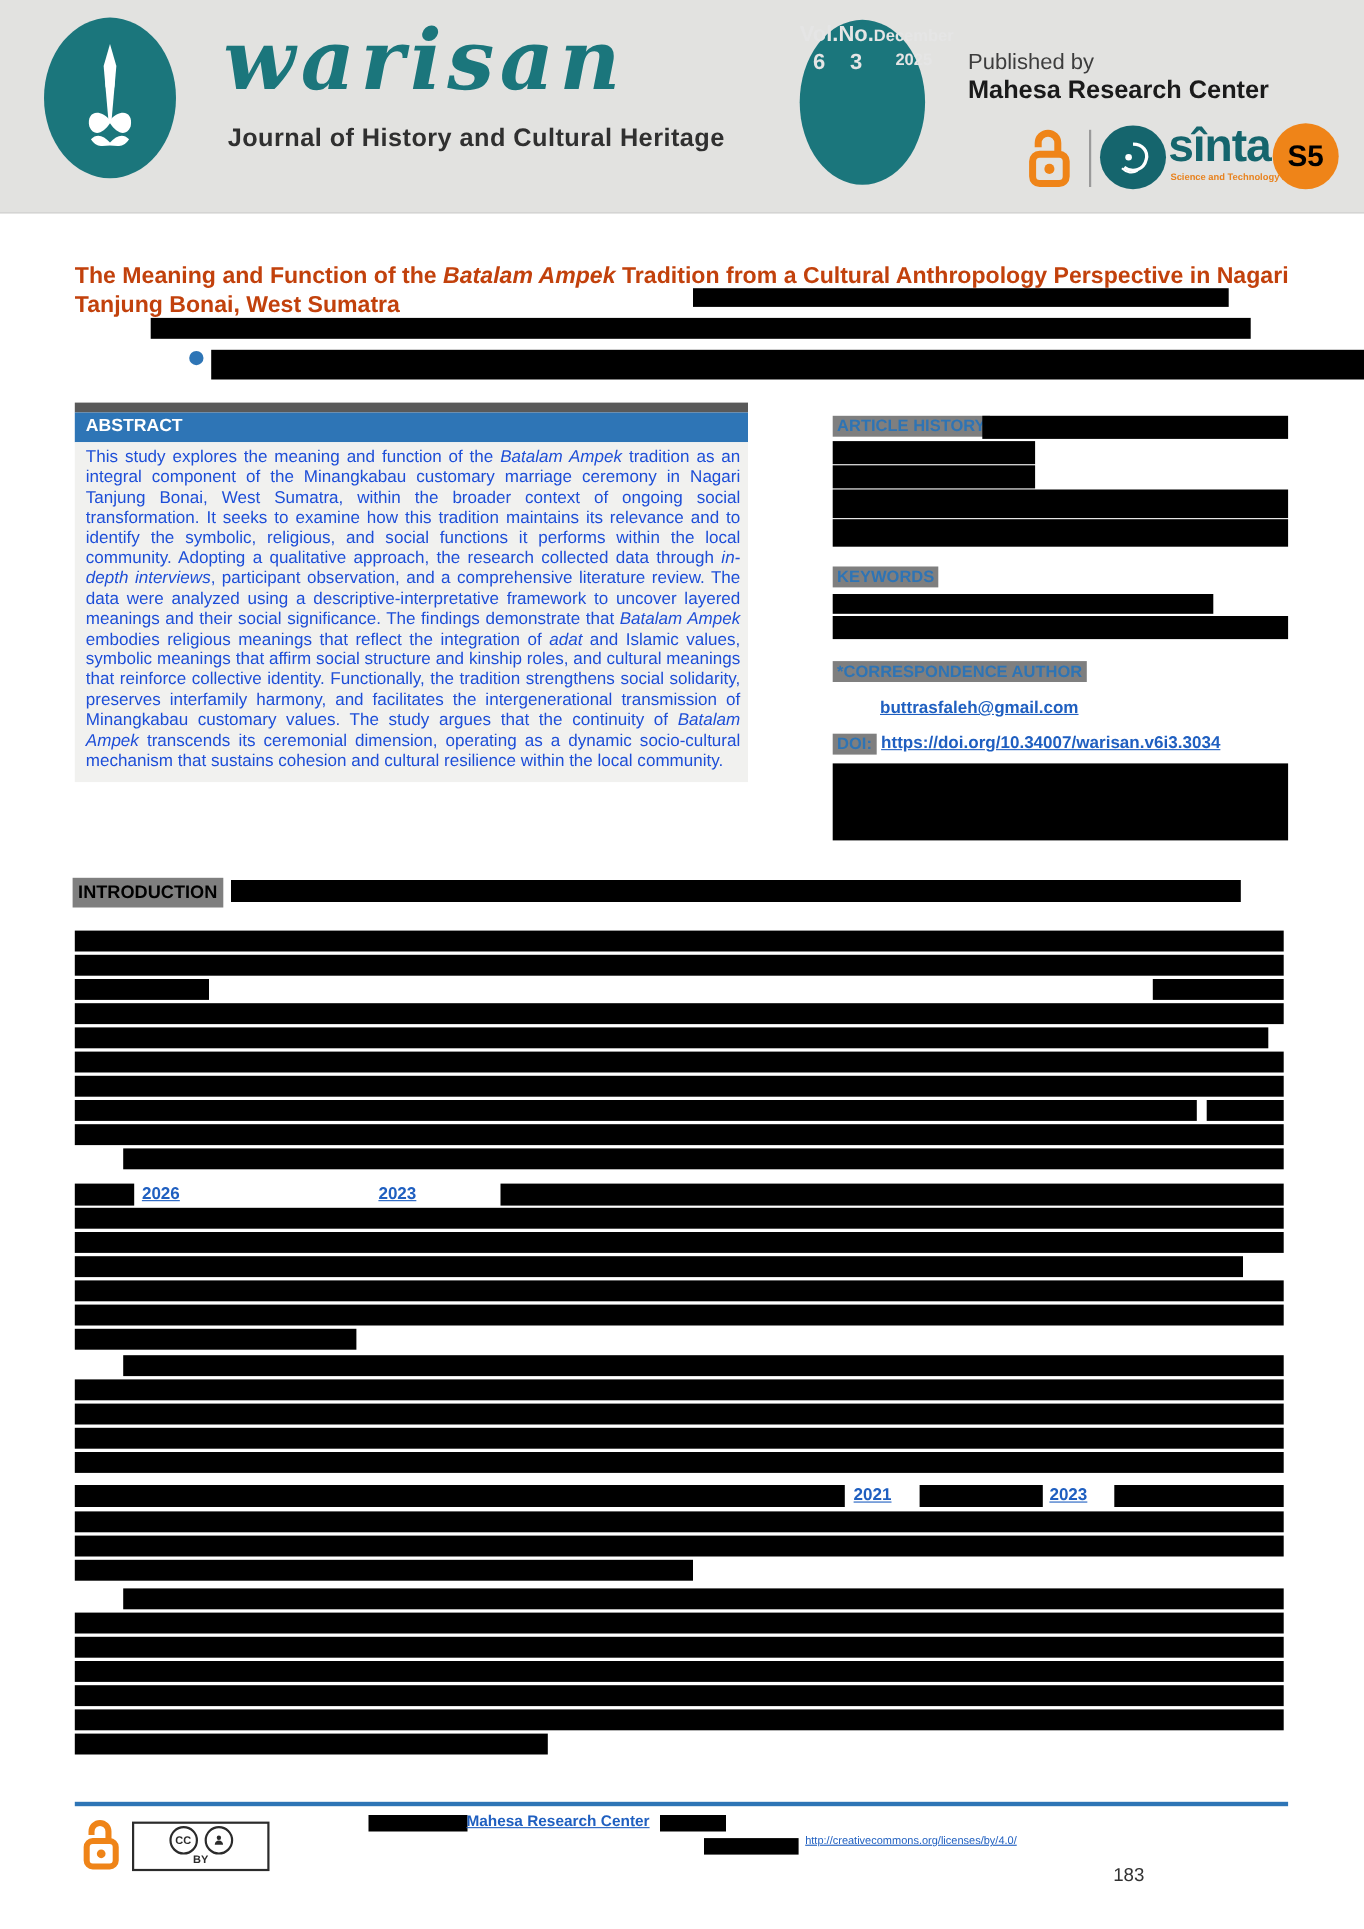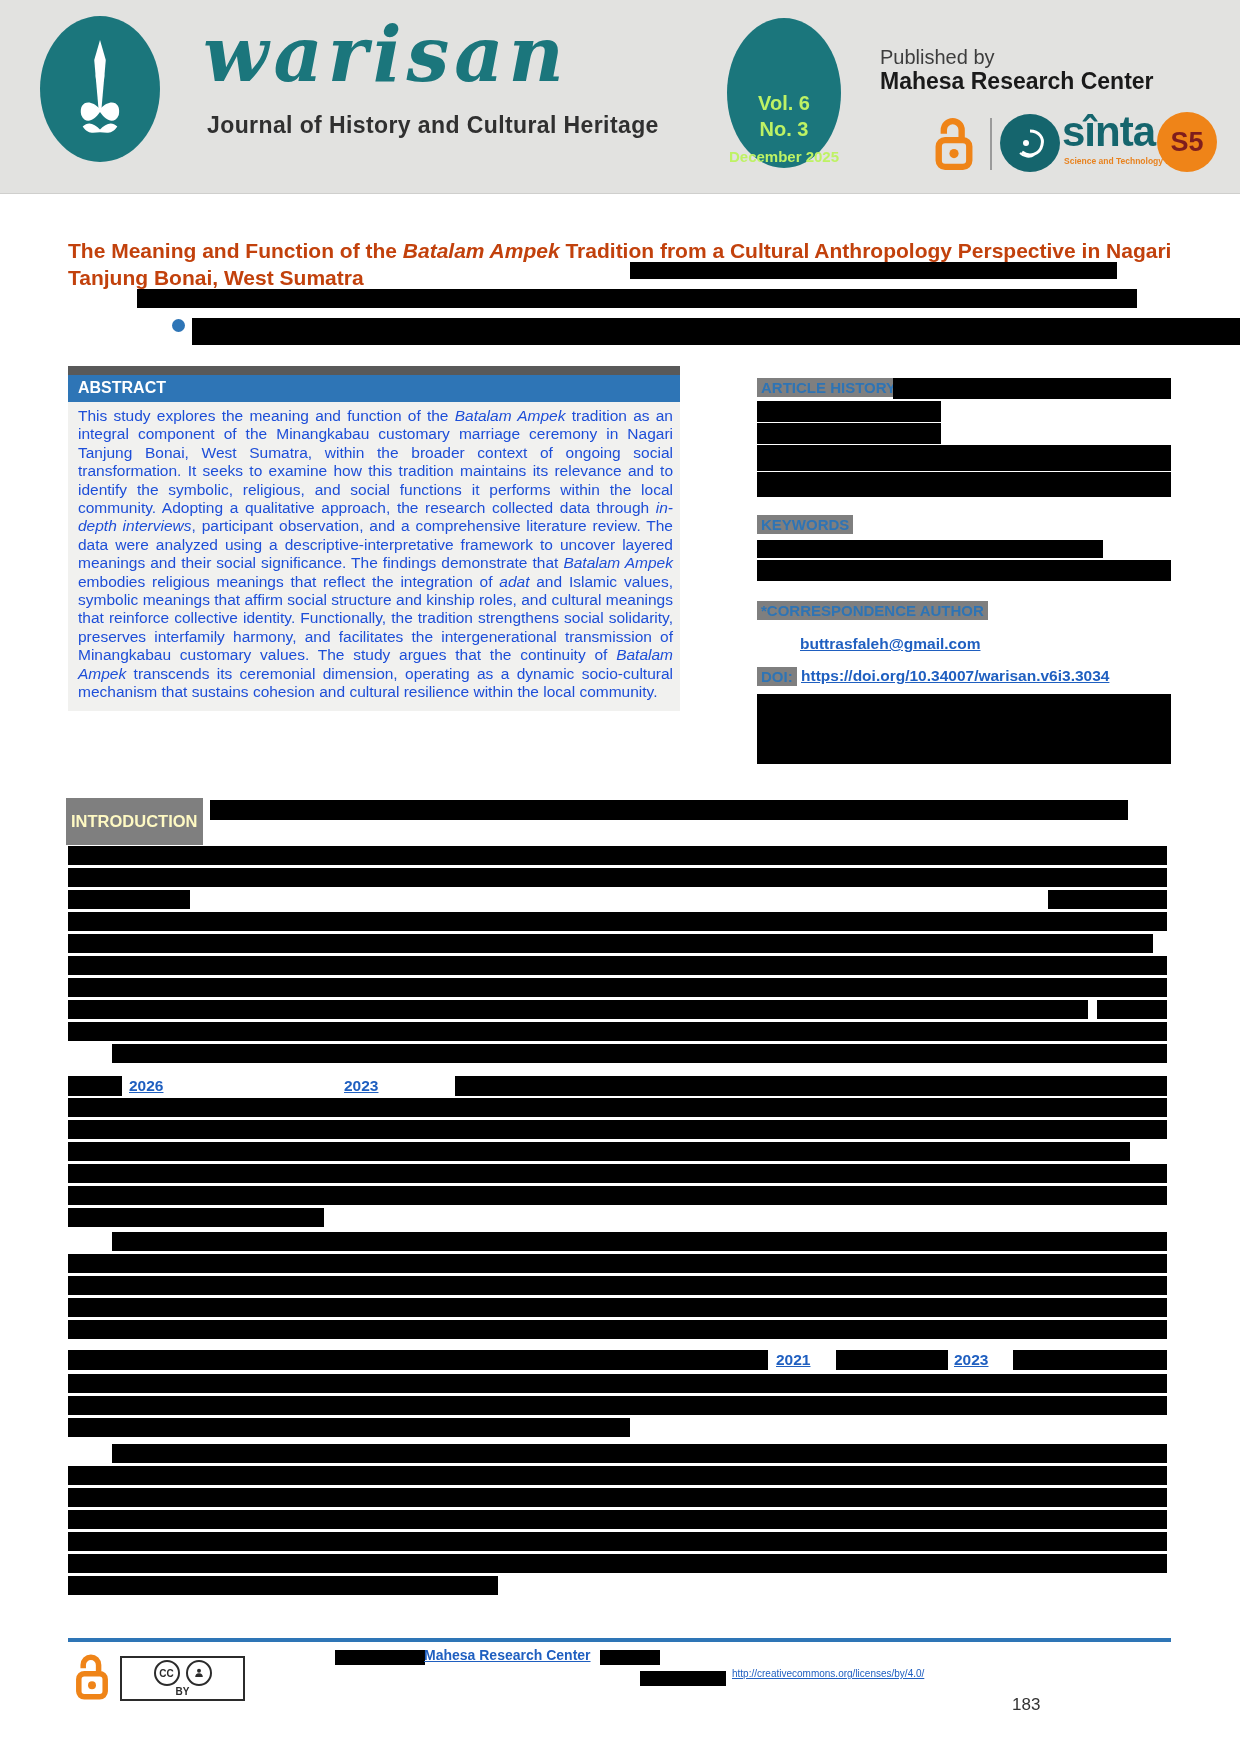--- a/index.html
+++ b/index.html
@@ -8,34 +8,34 @@
   .abs{position:absolute;}
 
   
   .header{left:0;top:0;width:1240px;height:193px;background:#e2e2e0;border-bottom:1px solid #cfcfcd;}
   .logo-ellipse{left:40px;top:16px;width:120px;height:146px;background:#1b767c;border-radius:50%;
                 display:flex;align-items:center;justify-content:center;}
   .jname{left:203px;top:0px;font-family:"DejaVu Serif",serif;font-style:italic;font-weight:bold;
          font-size:76px;color:#1b767c;letter-spacing:5px;line-height:110px;}
   .tagline{left:207px;top:112px;font-size:23px;font-weight:600;color:#303030;letter-spacing:0.4px;}
   .vol-ellipse{left:727px;top:18px;width:114px;height:150px;background:#1b767c;border-radius:50%;
-               color:#bef264;text-align:center;display:flex;flex-direction:column;justify-content:flex-end;}
+               color:#e5e5e5;text-align:center;display:flex;flex-direction:row;justify-content:space-between;}
   .vol-line{font-size:20px;font-weight:bold;line-height:26px;}
   .vol-date{font-size:15px;font-weight:bold;line-height:22px;margin-top:4px;}
   .issn{left:880px;top:10px;font-size:26px;font-weight:bold;color:#0e6b72;}
   .pubby{left:880px;top:46px;font-size:20px;color:#3d3d3d;}
   .publisher{left:880px;top:68px;font-size:23px;font-weight:bold;color:#1a1a1a;}
   .oa-h{left:928px;top:116px;width:52px;height:56px;}
   .hdr-divider{left:990px;top:118px;width:2px;height:52px;background:#9a9a9a;}
   .sinta-circle{left:1000px;top:114px;width:60px;height:58px;background:#15656d;border-radius:50%;
                 display:flex;align-items:center;justify-content:center;}
   .sinta-word{left:1062px;top:108px;font-size:42px;font-weight:bold;color:#15656d;letter-spacing:-1px;}
   .sinta-caption{left:1064px;top:156px;font-size:8.5px;font-weight:bold;color:#e8821e;}
   .s5-circle{left:1157px;top:112px;width:60px;height:60px;background:#ef8418;border-radius:50%;
-             color:#7f1d1d;font-size:27px;font-weight:bold;display:flex;align-items:center;justify-content:center;}
+             color:#000000;font-size:27px;font-weight:bold;display:flex;align-items:center;justify-content:center;}
 
   
   .title{left:68px;top:237px;width:1105px;font-size:21px;font-weight:bold;color:#c2410c;line-height:27px;}
   .title i{font-style:italic;}
   .author-icon{left:172px;top:319px;width:13px;height:13px;background:#2e75b6;border-radius:50%;}
 
   
   .abs-box{left:68px;top:366px;width:612px;}
   .abs-top{height:9px;background:#595959;}
   .abs-head{height:23px;background:#2e75b6;color:#ffffff;font-size:16px;font-weight:bold;
@@ -48,22 +48,22 @@
   .sblabel{background:#7f7f7f;color:#2e74b5;font-weight:bold;font-size:15px;padding:1px 4px;white-space:nowrap;}
   .lbl-ah{left:757px;top:378px;}
   .lbl-kw{left:757px;top:515px;}
   .lbl-corr{left:757px;top:601px;}
   .lbl-doi{left:757px;top:667px;}
   .blue-link{color:#1f5fc0;font-weight:bold;text-decoration:underline;white-space:nowrap;}
   .email-link{left:800px;top:635px;font-size:15.5px;}
   .doi-link{left:801px;top:667px;font-size:15.5px;}
 
   
-  .lbl-intro{left:66px;top:798px;background:#7f7f7f;color:#fef9c3;font-weight:bold;font-size:16.5px;
-             padding:14px 5px;}
+  .lbl-intro{left:66px;top:798px;background:#7f7f7f;color:#000000;font-weight:bold;font-size:16.5px;
+             padding:4px 5px;}
   .cite{font-size:15.5px;}
 
   
   .redact{position:absolute;background:#000000;}
 
   
   .foot-rule{left:68px;top:1638px;width:1103px;height:4px;background:#2e75b6;}
   .oa-f{left:70px;top:1650px;width:44px;height:54px;}
   .cc-badge{left:120px;top:1656px;width:121px;height:41px;border:2px solid #2b2b2b;background:#ffffff;
             display:flex;flex-direction:column;align-items:center;justify-content:center;}

